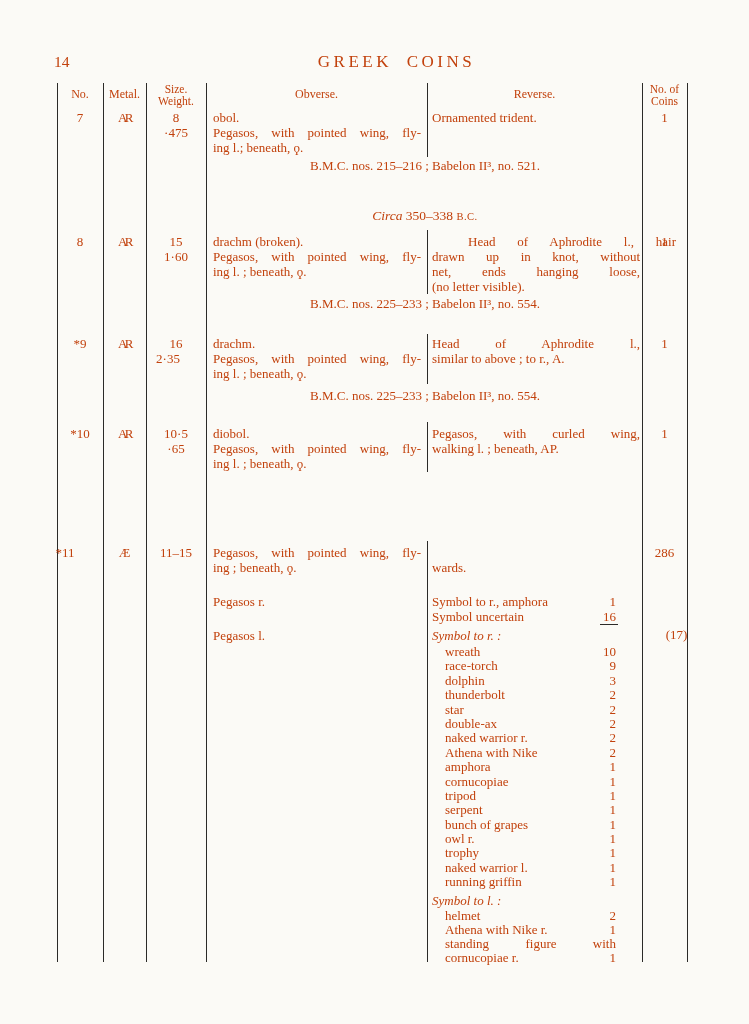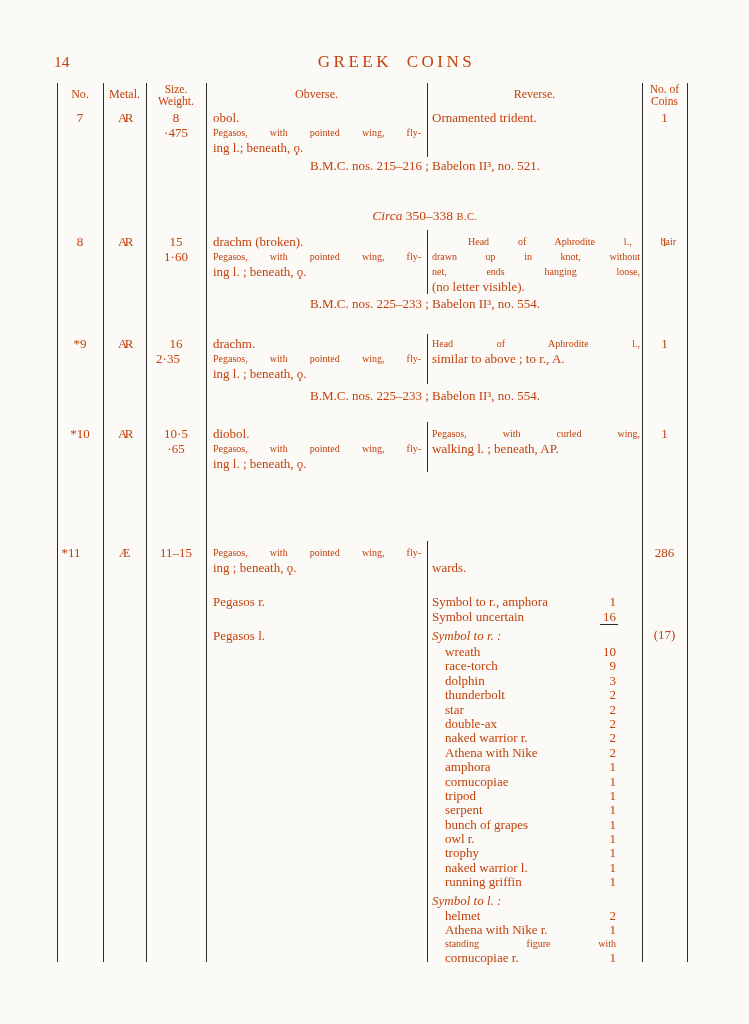--- a/index.html
+++ b/index.html
@@ -7,21 +7,21 @@
     position:relative;
     width:749px;height:1024px;
     background:#fbfaf6;
     color:#c2410c;
     font-family:"Liberation Serif","DejaVu Serif",serif;
     overflow:hidden;
   }
   .abs{position:absolute;}
   .txt{position:absolute;font-size:13px;line-height:15px;white-space:nowrap;}
   
-  .jl{position:absolute;font-size:10px;line-height:15px;text-align:justify;text-align-last:justify;white-space:normal;}
+  .jl{position:absolute;font-size:13px;line-height:15px;text-align:justify;text-align-last:justify;white-space:normal;}
   .cc{text-align:center;}
   .rule{position:absolute;width:1px;background:#2b2a28;}
   .hline{position:absolute;height:1px;background:#2b2a28;}
   .hdr{position:absolute;font-size:12px;line-height:13px;white-space:nowrap;text-align:center;}
   .hdr2{font-size:11.5px;line-height:12px;}
   .ital{font-style:italic;}
   .era{font-size:10.5px;letter-spacing:0.5px;}
   .metal-lig{letter-spacing:-2.5px;}
   .pagenum{position:absolute;font-size:15.5px;}
   .ptitle{position:absolute;font-size:17px;letter-spacing:3.5px;word-spacing:7px;text-align:center;}
@@ -106,21 +106,21 @@
   <div class="txt cc" style="left:146px;top:426px;width:60px;">10·5</div>
   <div class="txt cc" style="left:146px;top:441px;width:60px;">·65</div>
   <div class="txt" style="left:213px;top:426px;">diobol.</div>
   <div class="jl" style="left:213px;top:441px;width:208px;">Pegasos, with pointed wing, fly-</div>
   <div class="txt" style="left:213px;top:456px;">ing l. ; beneath, ϙ.</div>
   <div class="jl" style="left:432px;top:426px;width:208px;">Pegasos, with curled wing,</div>
   <div class="txt" style="left:432px;top:441px;">walking l. ; beneath, AP.</div>
   <div class="txt cc" style="left:642px;top:426px;width:45px;">1</div>
 
 
-  <div class="txt cc" style="left:48px;top:545px;width:46px;">*11</div>
+  <div class="txt cc" style="left:42px;top:545px;width:46px;">*11</div>
   <div class="txt cc" style="left:103px;top:545px;width:43px;">Æ</div>
   <div class="txt cc" style="left:146px;top:545px;width:60px;">11–15</div>
   <div class="jl" style="left:213px;top:545px;width:208px;">Pegasos, with pointed wing, fly-</div>
   <div class="txt" style="left:213px;top:560px;">ing ; beneath, ϙ.</div>
   <div class="txt" style="left:432px;top:560px;">wards.</div>
   <div class="txt cc" style="left:642px;top:545px;width:45px;">286</div>
 
   <div class="txt" style="left:213px;top:594px;">Pegasos r.</div>
   <div class="txt" style="left:213px;top:628px;">Pegasos l.</div>
 
@@ -128,21 +128,21 @@
     <div class="tally-row">
         <span>Symbol to r., amphora</span>
         <span>1</span>
       </div>
     <div class="tally-row">
         <span>Symbol uncertain</span>
         <span>16</span>
       </div>
   </div>
   <div class="hline" style="left:600px;top:624px;width:18px;"></div>
-  <div class="txt cc" style="left:642px;top:627px;width:45px;">(17)</div>
+  <div class="txt cc" style="left:642px;top:627px;width:45px;padding-left:12px;">(17)</div>
 
   <div class="txt ital" style="left:432px;top:628px;">Symbol to r. :</div>
   <div class="abs" style="left:445px;top:645px;width:171px;">
     <div class="sym-row">
         <span>wreath</span>
         <span>10</span>
       </div>
     <div class="sym-row">
         <span>race-torch</span>
         <span>9</span>

